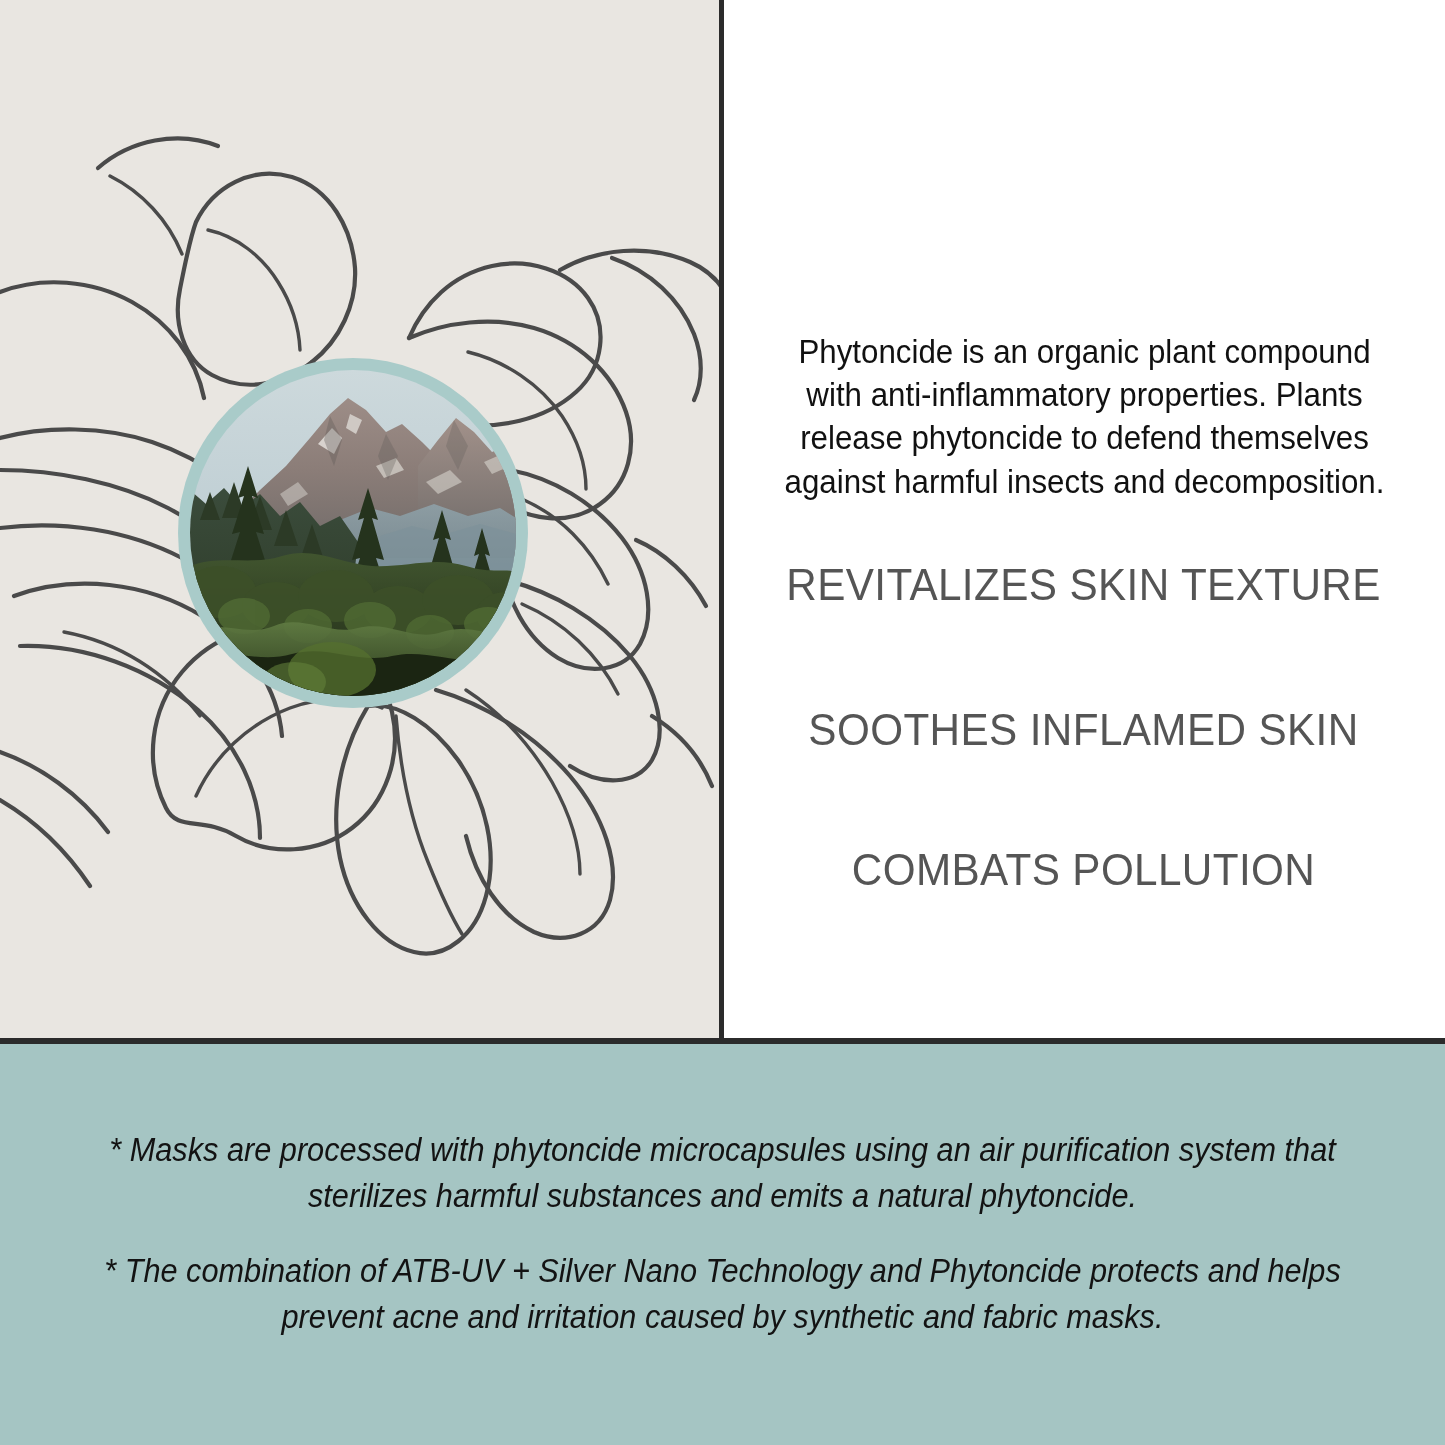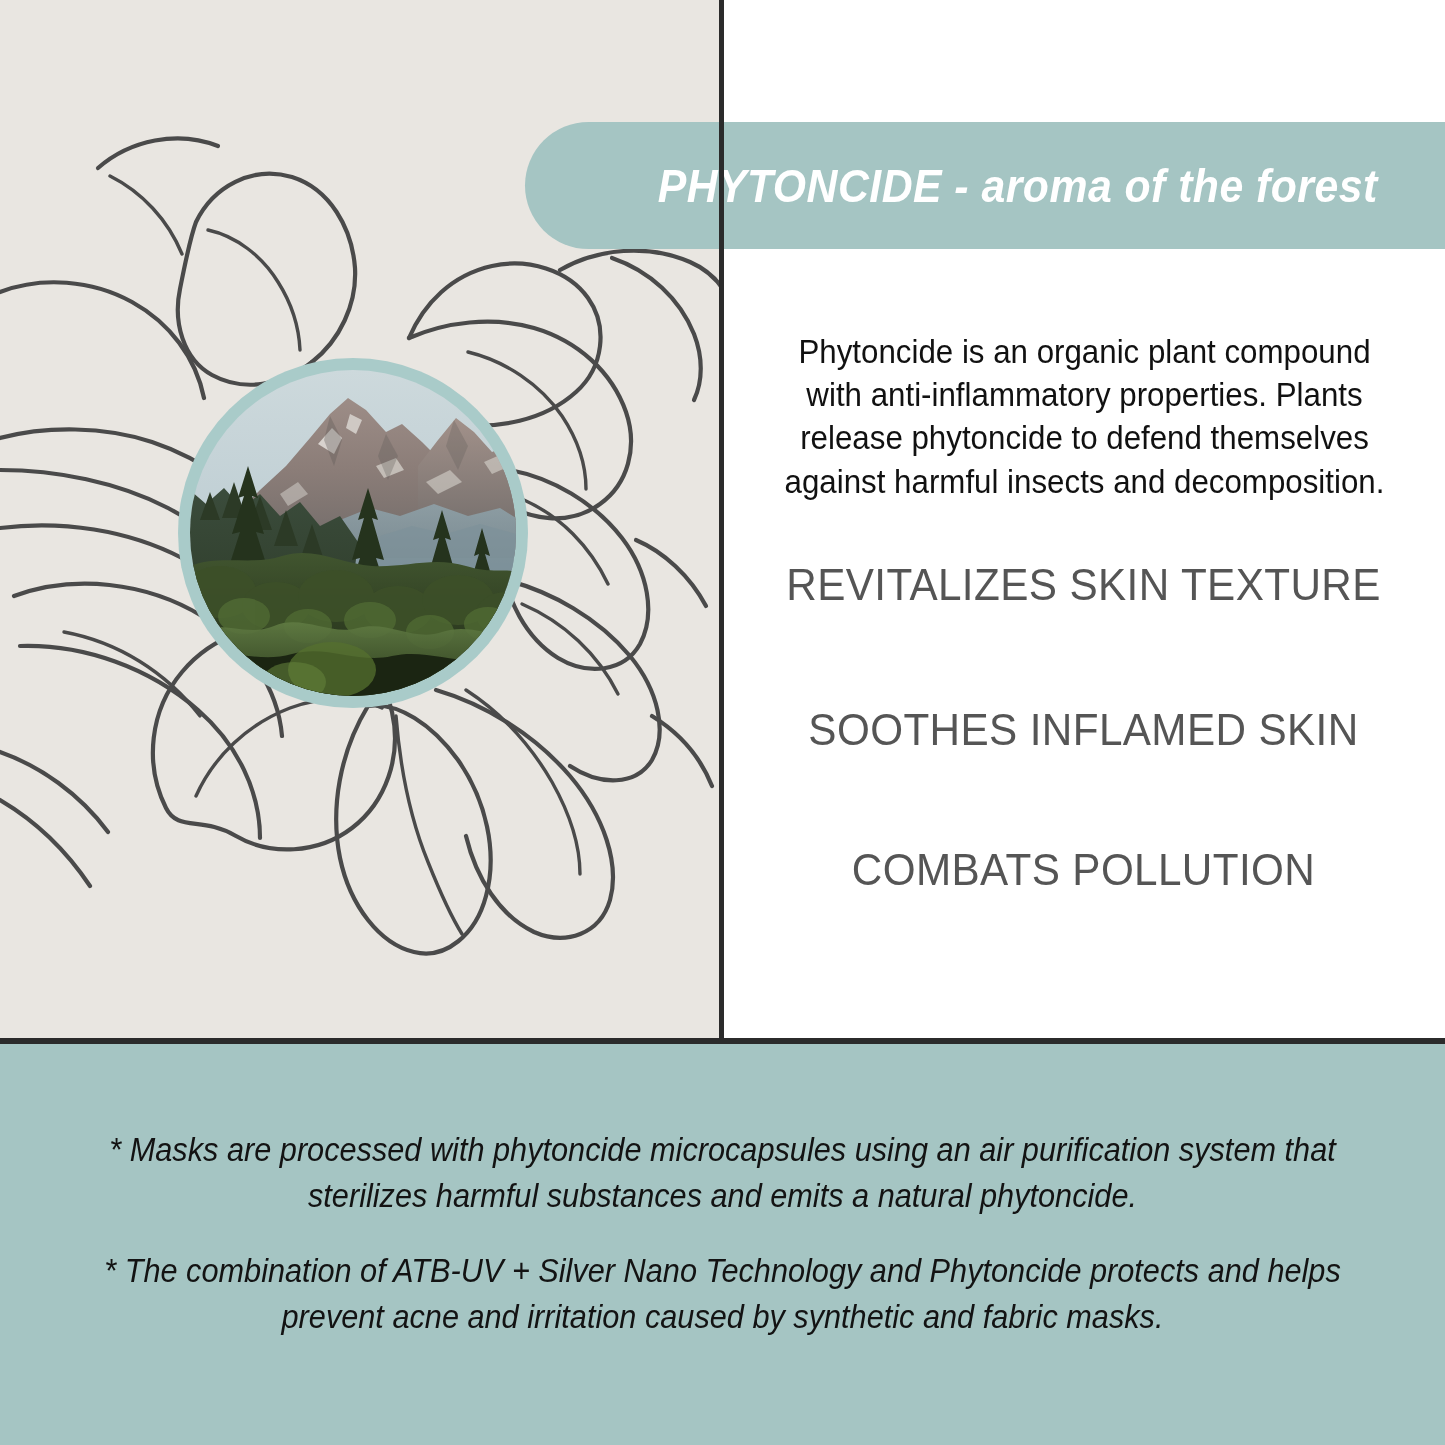--- a/index.html
+++ b/index.html
@@ -325,23 +325,20 @@
 
         <path d="M0 262 C 28 248, 56 268, 84 256 C 112 244, 140 266, 168 258 C 198 250, 224 272, 252 262 C 280 252, 306 270, 326 262 L326 326 L0 326 Z" fill="url(#forestLit)" opacity="0.92"></path>
         <path d="M0 288 C 34 276, 68 294, 102 284 C 136 274, 168 294, 202 286 C 236 278, 268 296, 300 288 C 314 284, 322 288, 326 290 L326 326 L0 326 Z" fill="#1b2512"></path>
 
         <ellipse cx="142" cy="300" rx="44" ry="28" fill="#55702f" opacity="0.75"></ellipse>
         <ellipse cx="104" cy="312" rx="32" ry="20" fill="#62803a" opacity="0.6"></ellipse>
       </svg>
     </div>
   </div>
 
-  <div class="title-banner">
-    <div class="title-text">PHYTONCIDE - aroma of the forest</div>
-  </div>
 
   <div class="intro-para">Phytoncide is an organic plant compound with anti-inflammatory properties. Plants release phytoncide to defend themselves against harmful insects and decomposition.</div>
 
   <div class="benefit benefit-1">REVITALIZES SKIN TEXTURE</div>
   <div class="benefit benefit-2">SOOTHES INFLAMED SKIN</div>
   <div class="benefit benefit-3">COMBATS POLLUTION</div>
 
   <div class="v-divider"></div>
   <div class="h-divider"></div>
 

